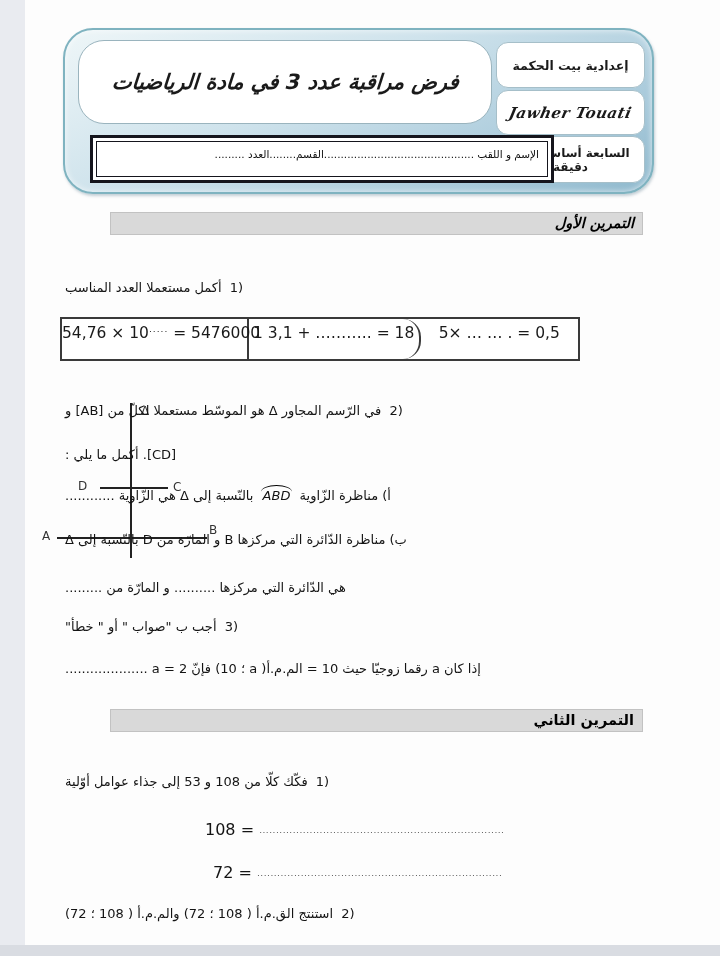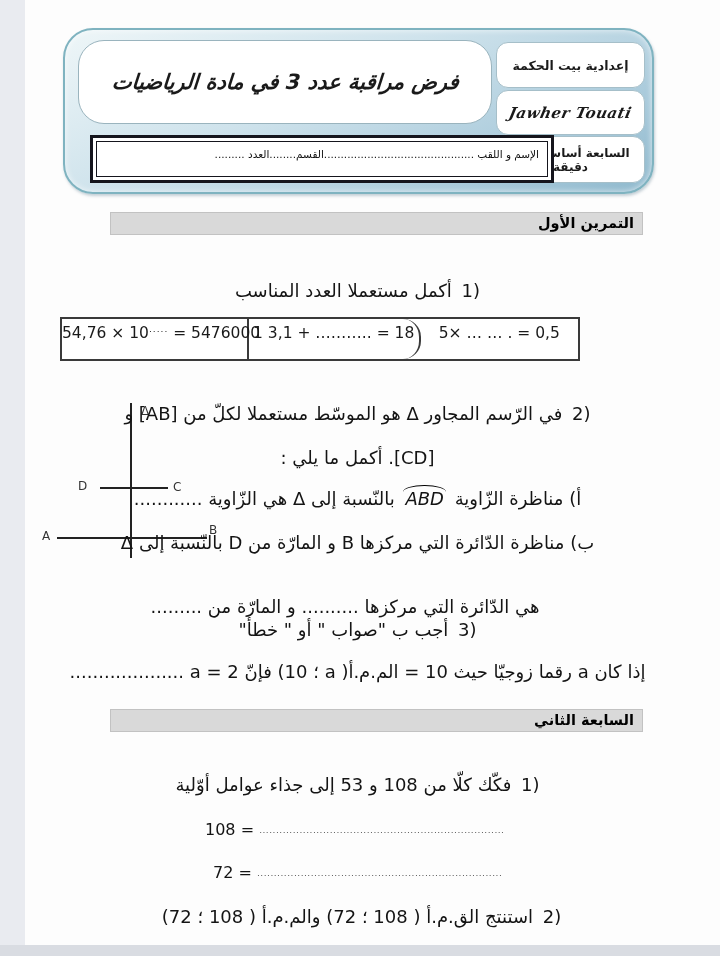--- a/index.html
+++ b/index.html
@@ -51,22 +51,22 @@
   }
   
   .exo-bar{
     position:absolute;left:85px;width:533px;height:23px;
     background:#d9d9d9;border:1px solid #c2c2c2;box-sizing:border-box;
     direction:rtl;font-size:14.5px;font-weight:bold;
     padding:2px 8px 0 0;color:#000;
   }
   
   .line{
-    position:absolute;right:70px;left:40px;direction:rtl;text-align:center;
-    font-size:18px;color:#141414;white-space:nowrap;
+    position:absolute;right:70px;left:40px;direction:rtl;text-align:left;
+    font-size:13px;color:#141414;white-space:nowrap;
   }
   .qnum{direction:ltr;unicode-bidi:isolate;display:inline-block;margin-left:4px;}
   
   .tbl{
     position:absolute;left:35px;top:317px;width:520px;height:44px;
     display:flex;border:2px solid #3a3a3a;box-sizing:border-box;background:#fff;
   }
   .tbl .cell{
     direction:ltr;text-align:center;font-size:15.5px;padding-top:5px;
     box-sizing:border-box;white-space:nowrap;
@@ -121,21 +121,21 @@
       <span>Jawher Touati</span>
     </div>
 
     <div class="side-box side-level" dir="rtl">السابعة أساسي -45 دقيقة</div>
 
     <div class="name-frame">
       <div class="name-inner">الإسم و اللقب .............................................القسم........العدد .........</div>
     </div>
   </div>
 
-  <div class="exo-bar" style="top:212px;">التمرين الأول</div>
+  <div class="exo-bar" style="top:212px;font-style:italic;">التمرين الأول</div>
 
   <div class="line" style="top:280px;">
     <span class="qnum">1)</span>
     <span>أكمل مستعملا العدد المناسب</span>
   </div>
 
   <div class="tbl">
     <div class="cell c1">
       <span>54,76 × 10</span><span class="exp-dots">.....</span><span> = 5476000</span>
     </div>
@@ -162,30 +162,30 @@
   <div class="line" style="top:488px;">
     <span>أ) مناظرة الزّاوية</span>
     <span class="widehat">ABD</span>
     <span>بالنّسبة إلى Δ هي الزّاوية ............</span>
   </div>
 
   <div class="line" style="top:447px;">[CD]. أكمل ما يلي :</div>
 
   <div class="line" style="top:532px;">ب) مناظرة الدّائرة التي مركزها  B  و المارّة من D بالنّسبة إلى Δ</div>
 
-  <div class="line" style="top:596px;right:95px;">هي الدّائرة التي مركزها .......... و المارّة من .........</div>
+  <div class="line" style="top:580px;right:95px;">هي الدّائرة التي مركزها .......... و المارّة من .........</div>
 
   <div class="line" style="top:619px;">
     <span class="qnum">3)</span>
     <span>أجب ب "صواب "   أو  " خطأ"</span>
   </div>
 
   <div class="line" style="top:661px;">إذا كان a رقما زوجيّا حيث 10 = الم.م.أ( a ؛ 10)  فإنّ  a = 2  ....................</div>
 
-  <div class="exo-bar" style="top:709px;">السابعة الثاني</div>
+  <div class="exo-bar" style="top:709px;">التمرين الثاني</div>
 
   <div class="line" style="top:774px;">
     <span class="qnum">1)</span>
     <span>فكّك كلّا من 108 و 53 إلى جذاء عوامل أوّلية</span>
   </div>
 
   <div class="fill-line" style="left:180px;top:820px;">
     <span>108  = </span><span class="fill-dots">...........................................................................................</span>
   </div>
 

